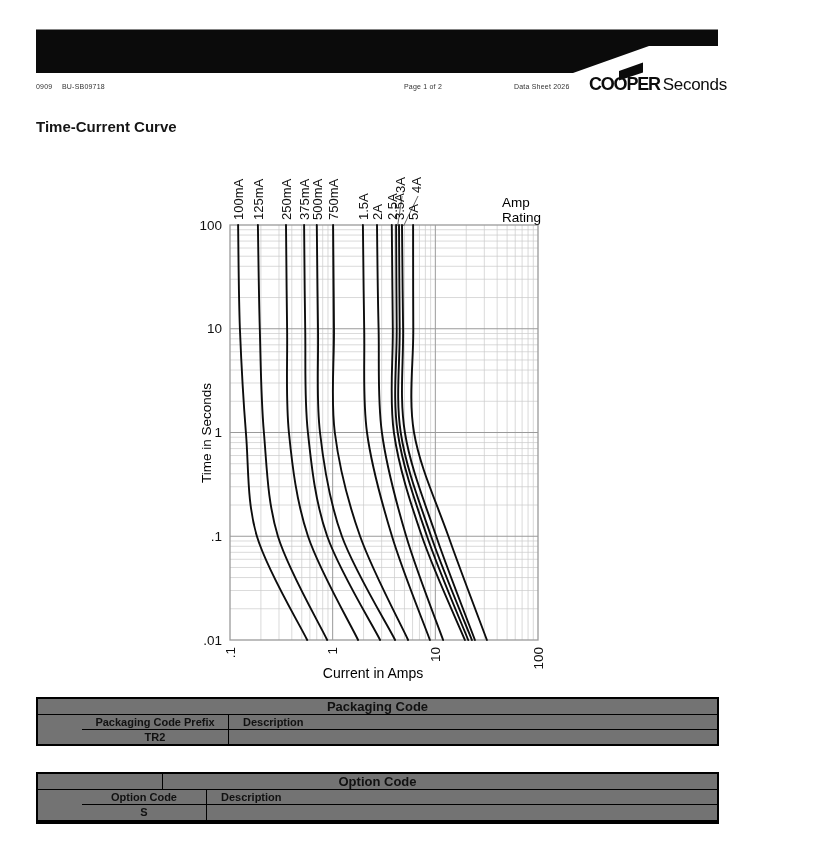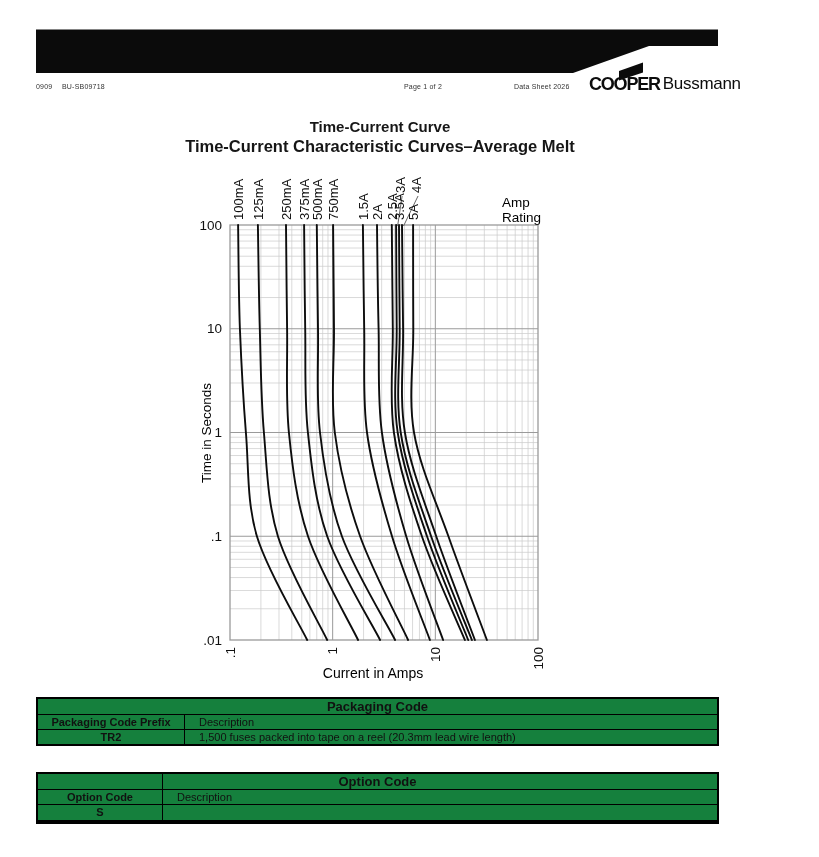--- a/index.html
+++ b/index.html
@@ -3,74 +3,73 @@
 <meta charset="utf-8">
 <style>
   html,body{margin:0;padding:0;}
   body{
     width:819px;height:857px;position:relative;background:#ffffff;
     font-family:"Liberation Sans", sans-serif;color:#111;overflow:hidden;
   }
 
   
   #masthead-svg{position:absolute;left:0;top:0;}
-  #brand{position:absolute;left:589px;top:75px;width:132px;display:flex;gap:3px;white-space:nowrap;}
+  #brand{position:absolute;left:589px;top:75px;width:132px;display:flex;align-items:flex-end;gap:3px;white-space:nowrap;}
   .brand-bold{font-size:18px;font-weight:800;letter-spacing:-1.2px;line-height:18px;color:#0c0c0c;}
   .brand-reg{font-size:17px;font-weight:400;letter-spacing:-0.3px;line-height:17px;color:#0c0c0c;}
 
   
   .meta{position:absolute;top:83px;font-size:7px;color:#333;letter-spacing:0.2px;white-space:nowrap;}
   #meta-code{left:36px;}
   #meta-doc{left:62px;}
   #meta-page{left:404px;}
   #meta-sheet{left:514px;}
 
   
-  #titles{position:absolute;left:36px;top:118px;width:688px;text-align:center;color:#161616;}
+  #titles{position:absolute;left:36px;top:118px;width:688px;color:#161616;}
   .title1{font-size:15px;font-weight:700;line-height:18px;}
   .title2{font-size:16.5px;font-weight:700;line-height:20px;}
 
   
   #chart-svg{position:absolute;left:0;top:0;}
 
   
-  .dtable{position:absolute;left:36px;width:679px;border:2px solid #000;background:#15803d;font-size:11px;color:#111;}
+  .dtable{position:absolute;left:36px;width:679px;border:2px solid #000;background:#737373;font-size:11px;color:#111;}
   #table-pkg{top:697px;--c1w:146px;}
   #table-opt{top:772px;--c1w:124px;border-bottom-width:4px;}
   .t-titlerow{position:relative;height:15px;border-bottom:1px solid #000;}
   .t-title{position:absolute;left:0;right:0;top:0;line-height:15px;text-align:center;font-weight:700;font-size:13px;}
   .t-titlerow .tdiv{position:absolute;left:0;top:0;bottom:0;width:var(--c1w);border-right:1px solid #000;}
-  .t-row{display:flex;height:14px;line-height:14px;border-bottom:1px solid #000;}
+  .t-row{display:flex;height:14px;line-height:14px;border-bottom:1px solid #000;margin-left:44px;}
   .t-body .t-row:last-child{border-bottom:none;}
   .c1{width:var(--c1w);flex:none;border-right:1px solid #000;text-align:center;font-weight:700;}
   .c2{flex:1;padding-left:14px;}
-  .t-head .c2{font-weight:400;}
+  .t-head .c2{font-weight:700;}
   #table-opt .t-body .t-row{height:15px;line-height:15px;}
 </style>
 </head>
 <body>
 
 <svg id="masthead-svg" width="819" height="110" viewBox="0 0 819 110">
   <polygon points="36,29.5 718,29.5 718,46 649,46 573,73 36,73" fill="#0b0b0b"></polygon>
   <polygon points="619,71 643,62.5 643,72.5 619,80.5" fill="#0b0b0b"></polygon>
 </svg>
 
 <div id="brand">
   <span class="brand-bold">COOPER</span>
-  <span class="brand-reg">Bussmann</span>
+  <span class="brand-reg">Seconds</span>
 </div>
 
 <span class="meta" id="meta-code">0909</span>
 <span class="meta" id="meta-doc">BU-SB09718</span>
 <span class="meta" id="meta-page">Page 1 of 2</span>
 <span class="meta" id="meta-sheet">Data Sheet 2026</span>
 
 <div id="titles">
   <div class="title1">Time-Current Curve</div>
-  <div class="title2">Time-Current Characteristic Curves–Average Melt</div>
 </div>
 
 <svg id="chart-svg" width="819" height="857" viewBox="0 0 819 857">
     <g stroke="#cacaca" stroke-width="0.7">
       <line x1="260.90574622150206" y1="225" x2="260.90574622150206" y2="640"></line>
       <line x1="278.9844488178853" y1="225" x2="278.9844488178853" y2="640"></line>
       <line x1="291.8114924430041" y1="225" x2="291.8114924430041" y2="640"></line>
       <line x1="301.7609204451646" y1="225" x2="301.7609204451646" y2="640"></line>
       <line x1="309.89019503938744" y1="225" x2="309.89019503938744" y2="640"></line>
       <line x1="316.763398774797" y1="225" x2="316.763398774797" y2="640"></line>
@@ -195,21 +194,20 @@
   <div class="t-titlerow">
     <div class="t-title">Packaging Code</div>
   </div>
   <div class="t-row t-head">
     <div class="c1">Packaging Code Prefix</div>
     <div class="c2">Description</div>
   </div>
   <div class="t-body">
       <div class="t-row">
         <div class="c1">TR2</div>
-        <div class="c2">1,500 fuses packed into tape on a reel (20.3mm lead wire length)</div>
       </div>
     </div>
 </div>
 
 <div class="dtable" id="table-opt">
   <div class="t-titlerow">
     <div class="tdiv"></div>
     <div class="t-title">Option Code</div>
   </div>
   <div class="t-row t-head">

